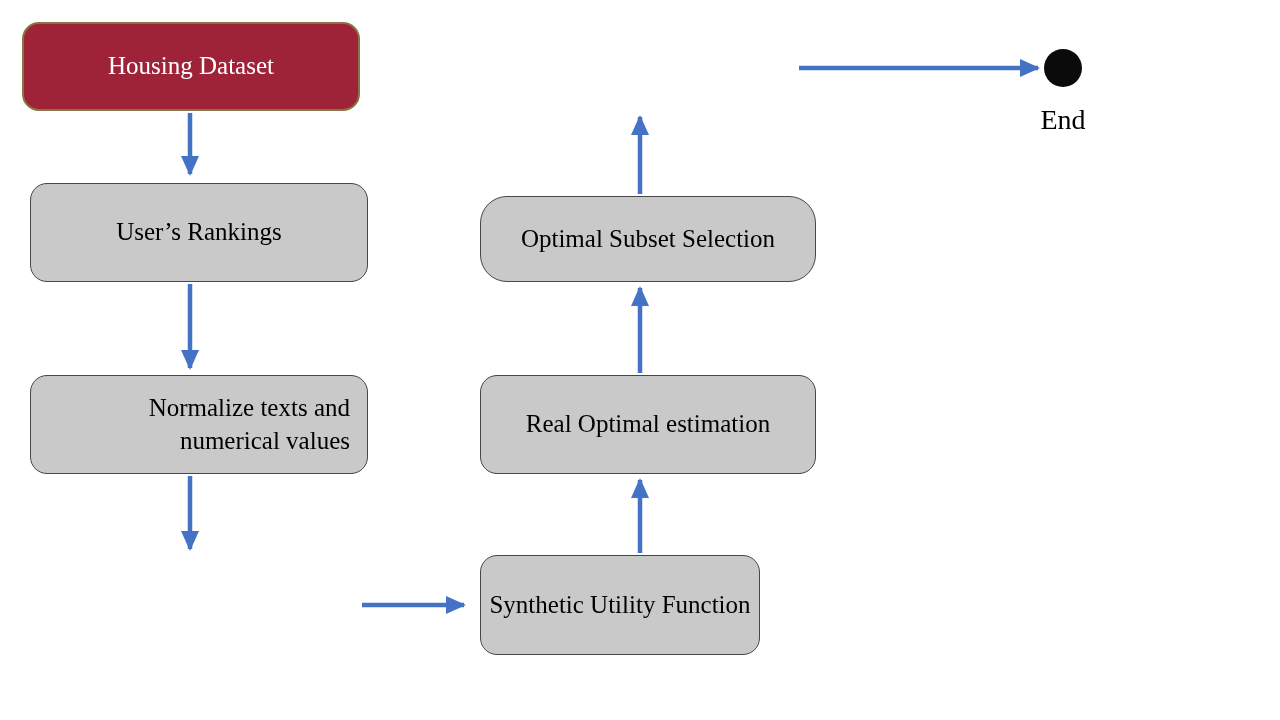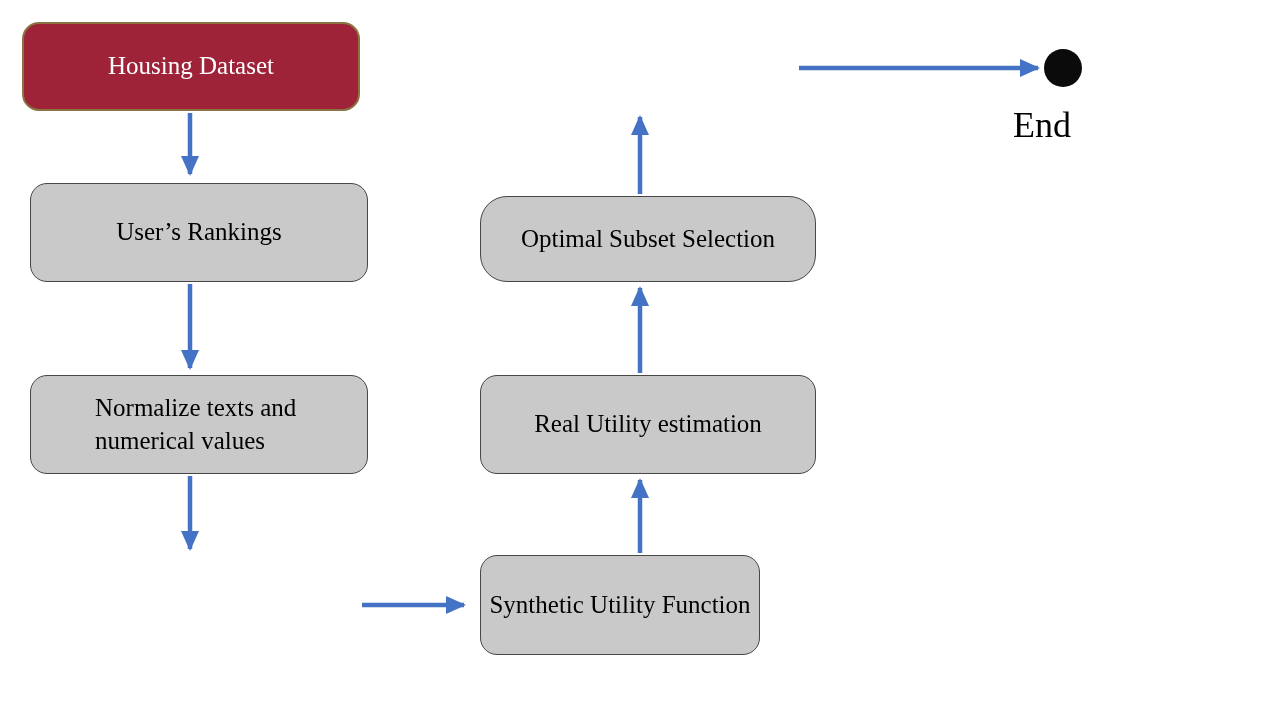--- a/index.html
+++ b/index.html
@@ -38,21 +38,21 @@
     stroke: var(--arrow, #4472C4);
     stroke-width: 4.5;
   }
   .node {
     position: absolute;
     box-sizing: border-box;
     border-radius: 17px;
     display: flex;
     align-items: center;
     justify-content: center;
-    text-align: left;
+    text-align: right;
     font-size: 25px;
     line-height: 1.3;
     color: var(--text, #000);
   }
   .node-start {
     background: var(--start-fill, #9E2339);
     border: 2px solid var(--start-border, #8A7444);
     color: var(--start-text, #fff);
   }
   .node-process {
@@ -80,21 +80,22 @@
     width: 38px;
     height: 38px;
     border-radius: 50%;
     background: var(--end-fill, #0B0B0B);
   }
   .end-label {
     position: absolute;
     left: 1013px;
     top: 104px;
     width: 100px;
-    font-size: 36px;
+    text-align: center;
+    font-size: 28px;
     color: var(--text, #000);
   }
 </style>
 </head>
 <body>
 
 <div class="canvas">
 
   <svg class="edges-svg" viewBox="0 0 1280 720" xmlns="http://www.w3.org/2000/svg">
     <defs>
@@ -123,21 +124,21 @@
   <div class="node node-process pos-normalize wrap-narrow">
     <span>Normalize texts and numerical values</span>
   </div>
 
 
   <div class="node node-process pos-synth">
     <span>Synthetic Utility Function</span>
   </div>
 
   <div class="node node-process pos-real">
-    <span>Real Utility estimation</span>
+    <span>Real Optimal estimation</span>
   </div>
 
   <div class="node node-process pos-optimal">
     <span>Optimal Subset Selection</span>
   </div>
 
 
   <div class="end-circle"></div>
   <div class="end-label">End</div>
 

